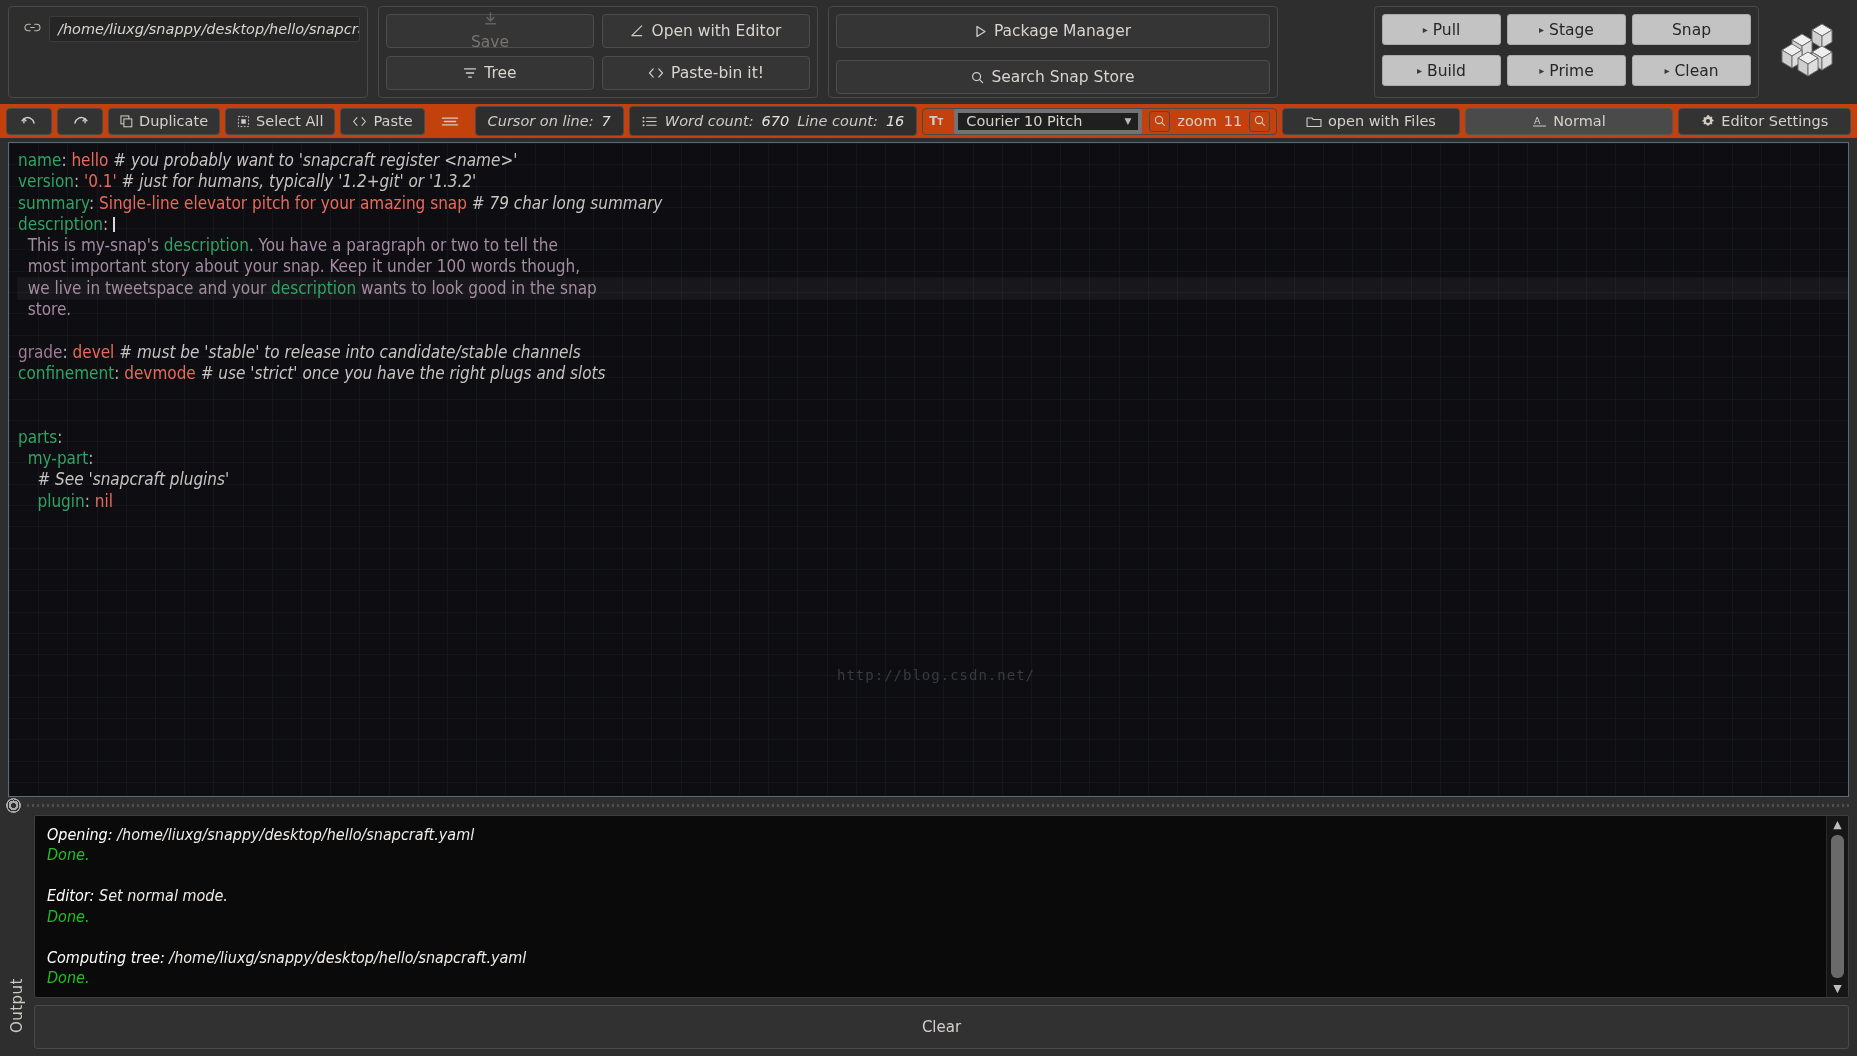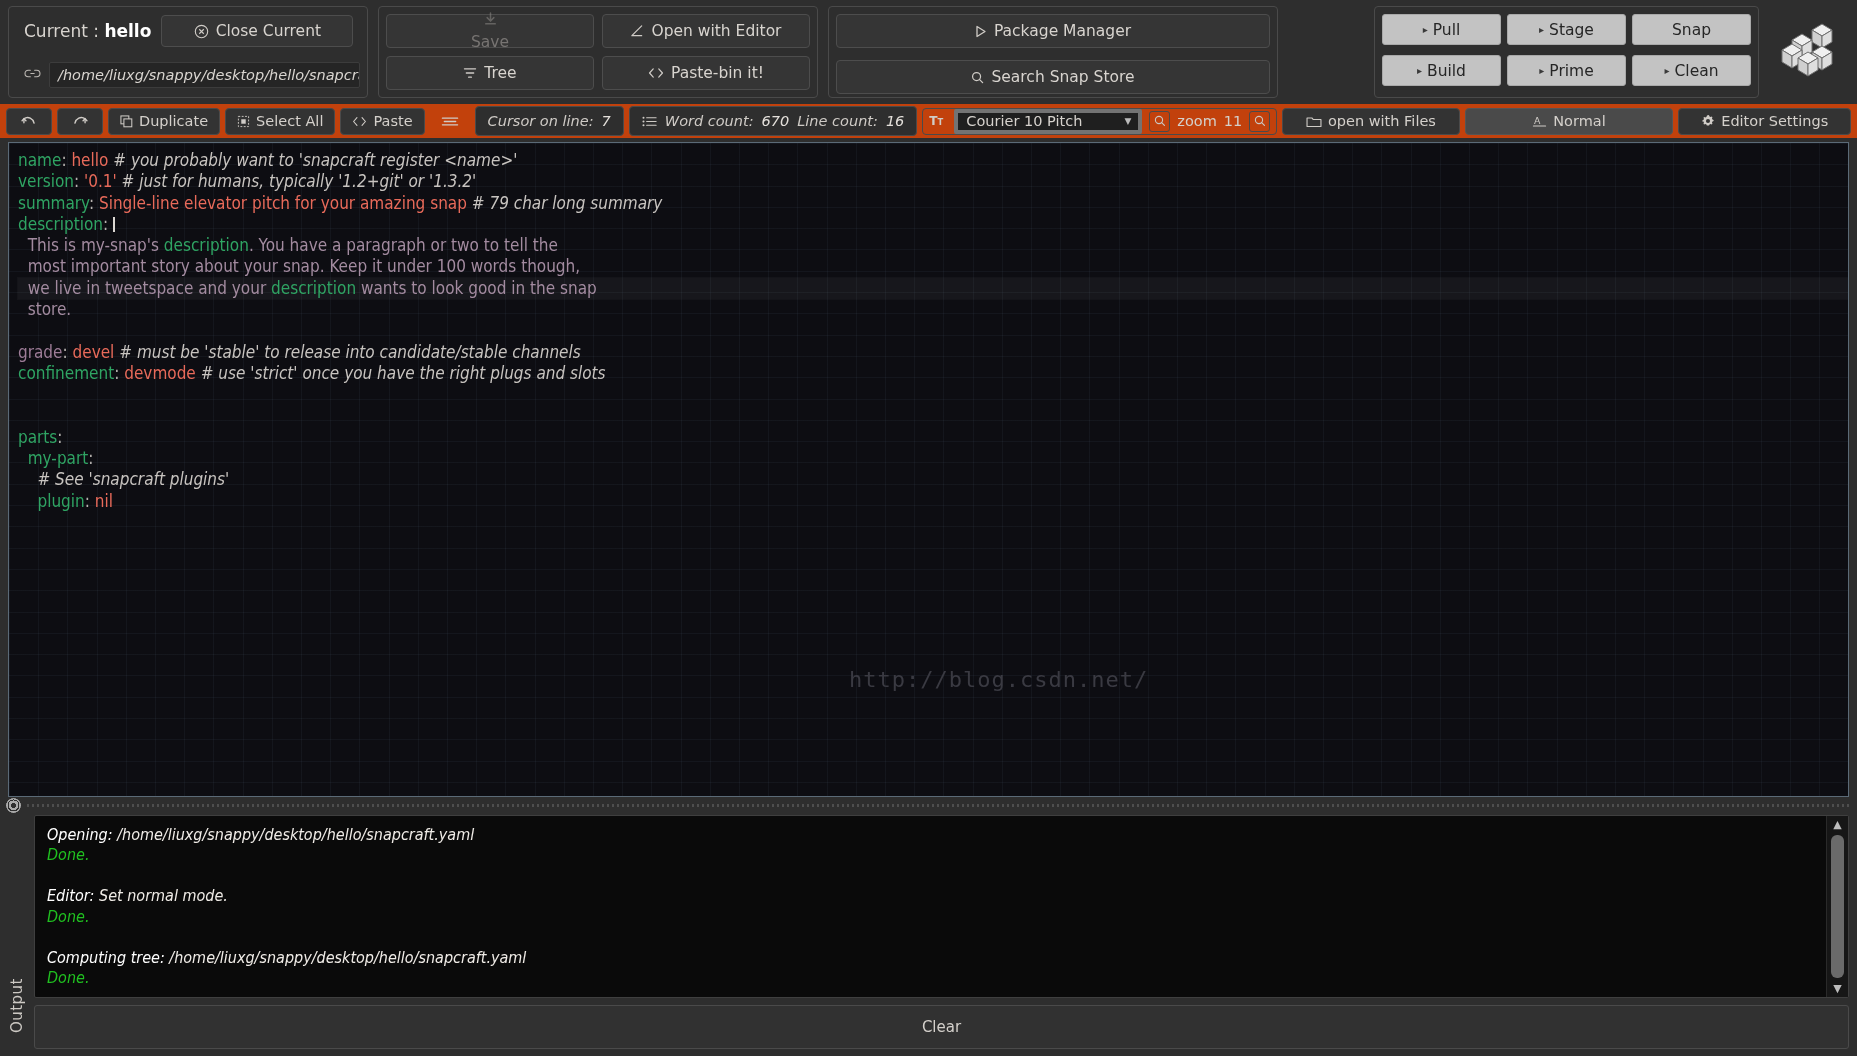--- a/index.html
+++ b/index.html
@@ -147,21 +147,21 @@
   .k  { color: #2fa463; }           
   .kp { color: #9d7c97; }           
   .v  { color: #e86a5a; }           
   .c  { color: #c8c4c0; font-style: italic; }  
   .t  { color: #a38ba0; }           
   .p  { color: #b8b4b0; }           
   .caret-blk { display:inline-block; width:2px; height:15px; background:#dcd8d3; vertical-align:-2px; }
   .watermark {
     position: absolute; left: 828px; top: 524px;
     color: #3a3a42; font-family: "DejaVu Sans Mono", monospace;
-    font-size: 22px; letter-spacing: 1px; pointer-events: none; margin-left: 12px;
+    font-size: 14px; letter-spacing: 1px; pointer-events: none;
   }
 
   
   .splitter {
     height: 18px; display: flex; align-items: center; gap: 6px; padding: 0 6px;
     background: #2e2e2e;
   }
   .handle-dot {
     width: 15px; height: 15px; border-radius: 50%;
     background: radial-gradient(circle at 50% 50%, #2e2e2e 0 2.5px, #a9a9a9 2.5px 5px, #2e2e2e 5px 6px, #a9a9a9 6px 7.5px, transparent 7.5px);
@@ -212,32 +212,20 @@
     color: #d4d0cb; font-size: 15px;
     display: flex; align-items: center; justify-content: center; cursor: pointer;
   }
 </style>
 </head>
 <body>
 
 <div class="top-bar">
 
   <div class="group grp-current">
-    <div class="cur-row1">
-      <div class="cur-label"><span>Current : </span><b>hello</b></div>
-      <div class="btn btn-close-cur">
-        <span class="ic">
-          <svg width="15" height="15" viewBox="0 0 16 16">
-              <circle cx="8" cy="8" r="6.6" fill="none" stroke="#d0ccc7" stroke-width="1.2"></circle>
-              <path d="M5.6 5.6l4.8 4.8M10.4 5.6l-4.8 4.8" stroke="#d0ccc7" stroke-width="1.2"></path>
-            </svg>
-        </span>
-        <span>Close Current</span>
-      </div>
-    </div>
     <div class="cur-row2">
       <span class="link-icon">
         <svg width="17" height="13" viewBox="0 0 20 12">
             <path d="M8 6H12M7.5 2.2H5a3.8 3.8 0 0 0 0 7.6h2.5M12.5 2.2H15a3.8 3.8 0 0 1 0 7.6h-2.5" fill="none" stroke="#bdb9b4" stroke-width="1.3" stroke-linecap="round"></path>
           </svg>
       </span>
       <div class="path-field">/home/liuxg/snappy/desktop/hello/snapcraft.yaml</div>
     </div>
   </div>
 

